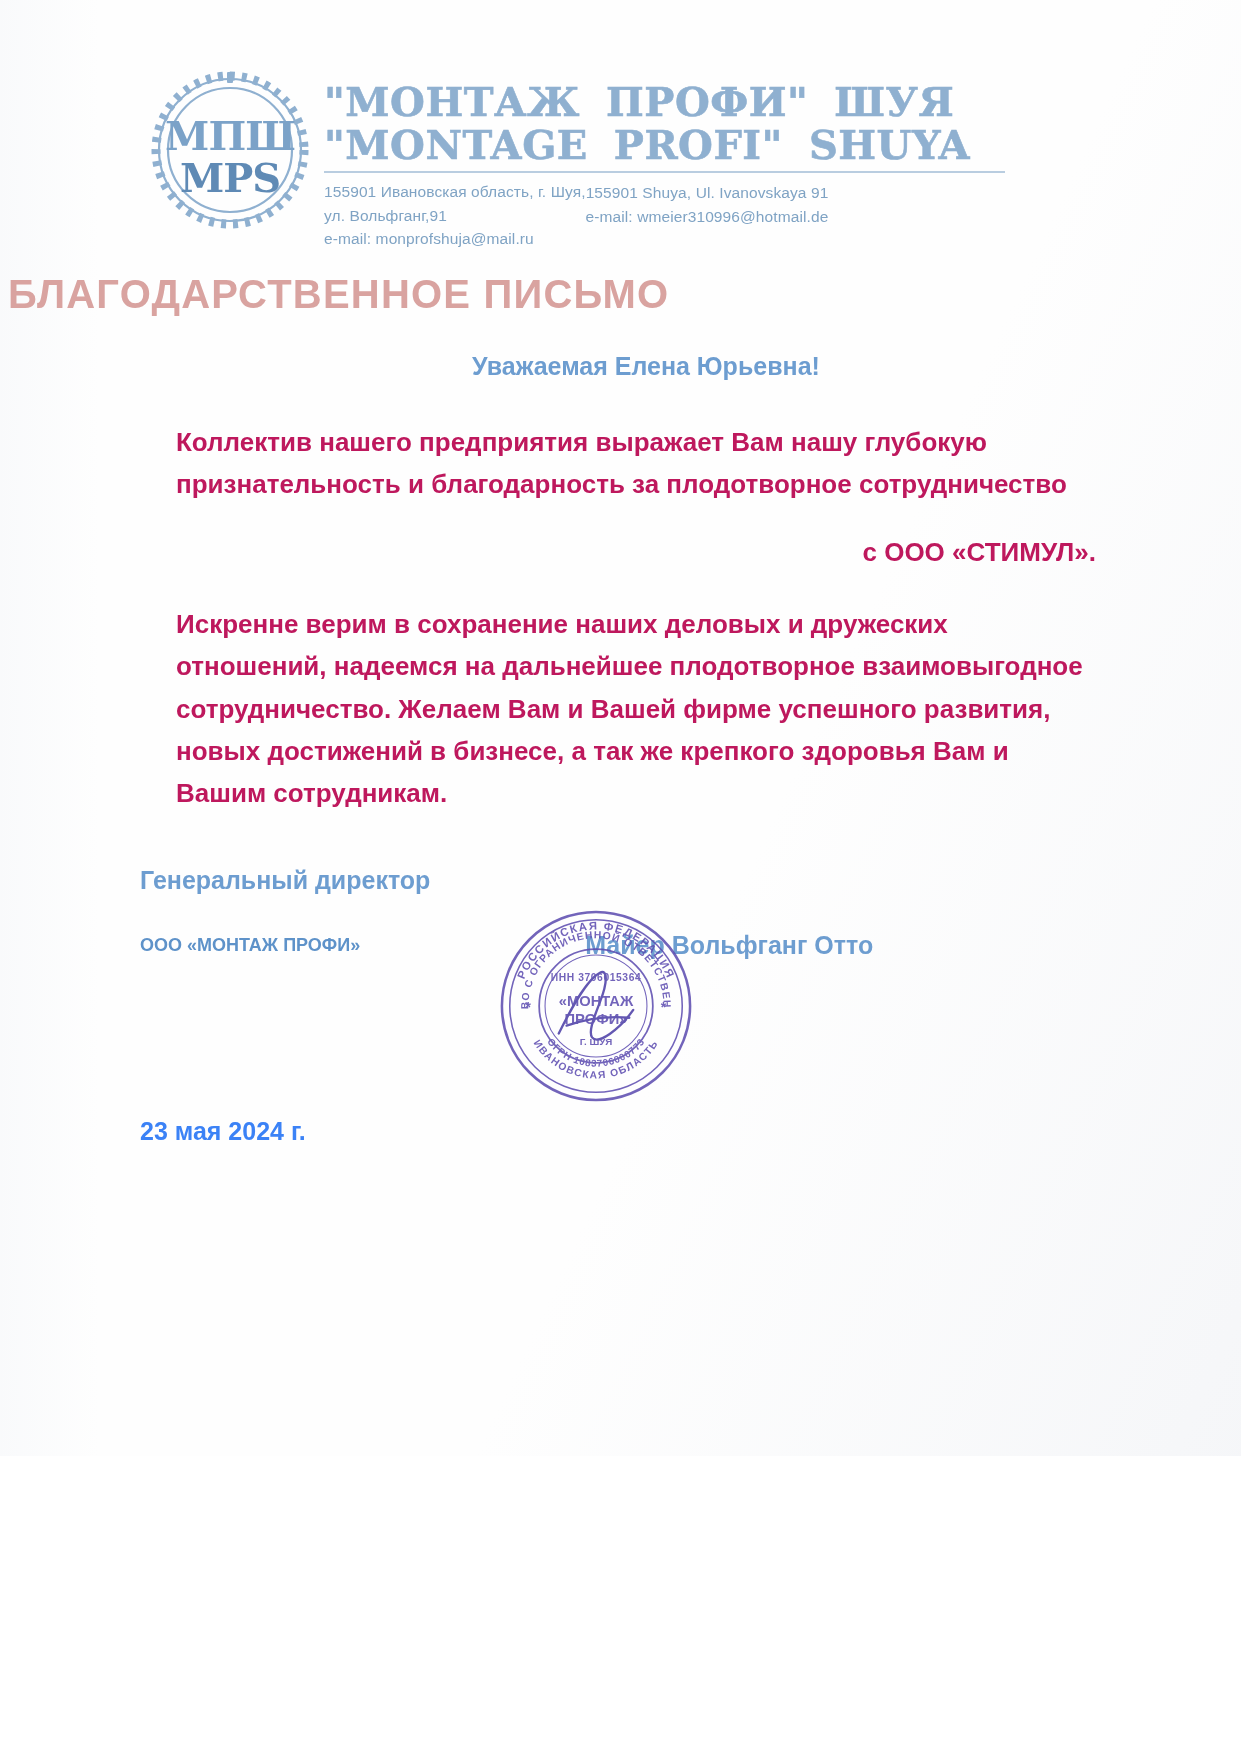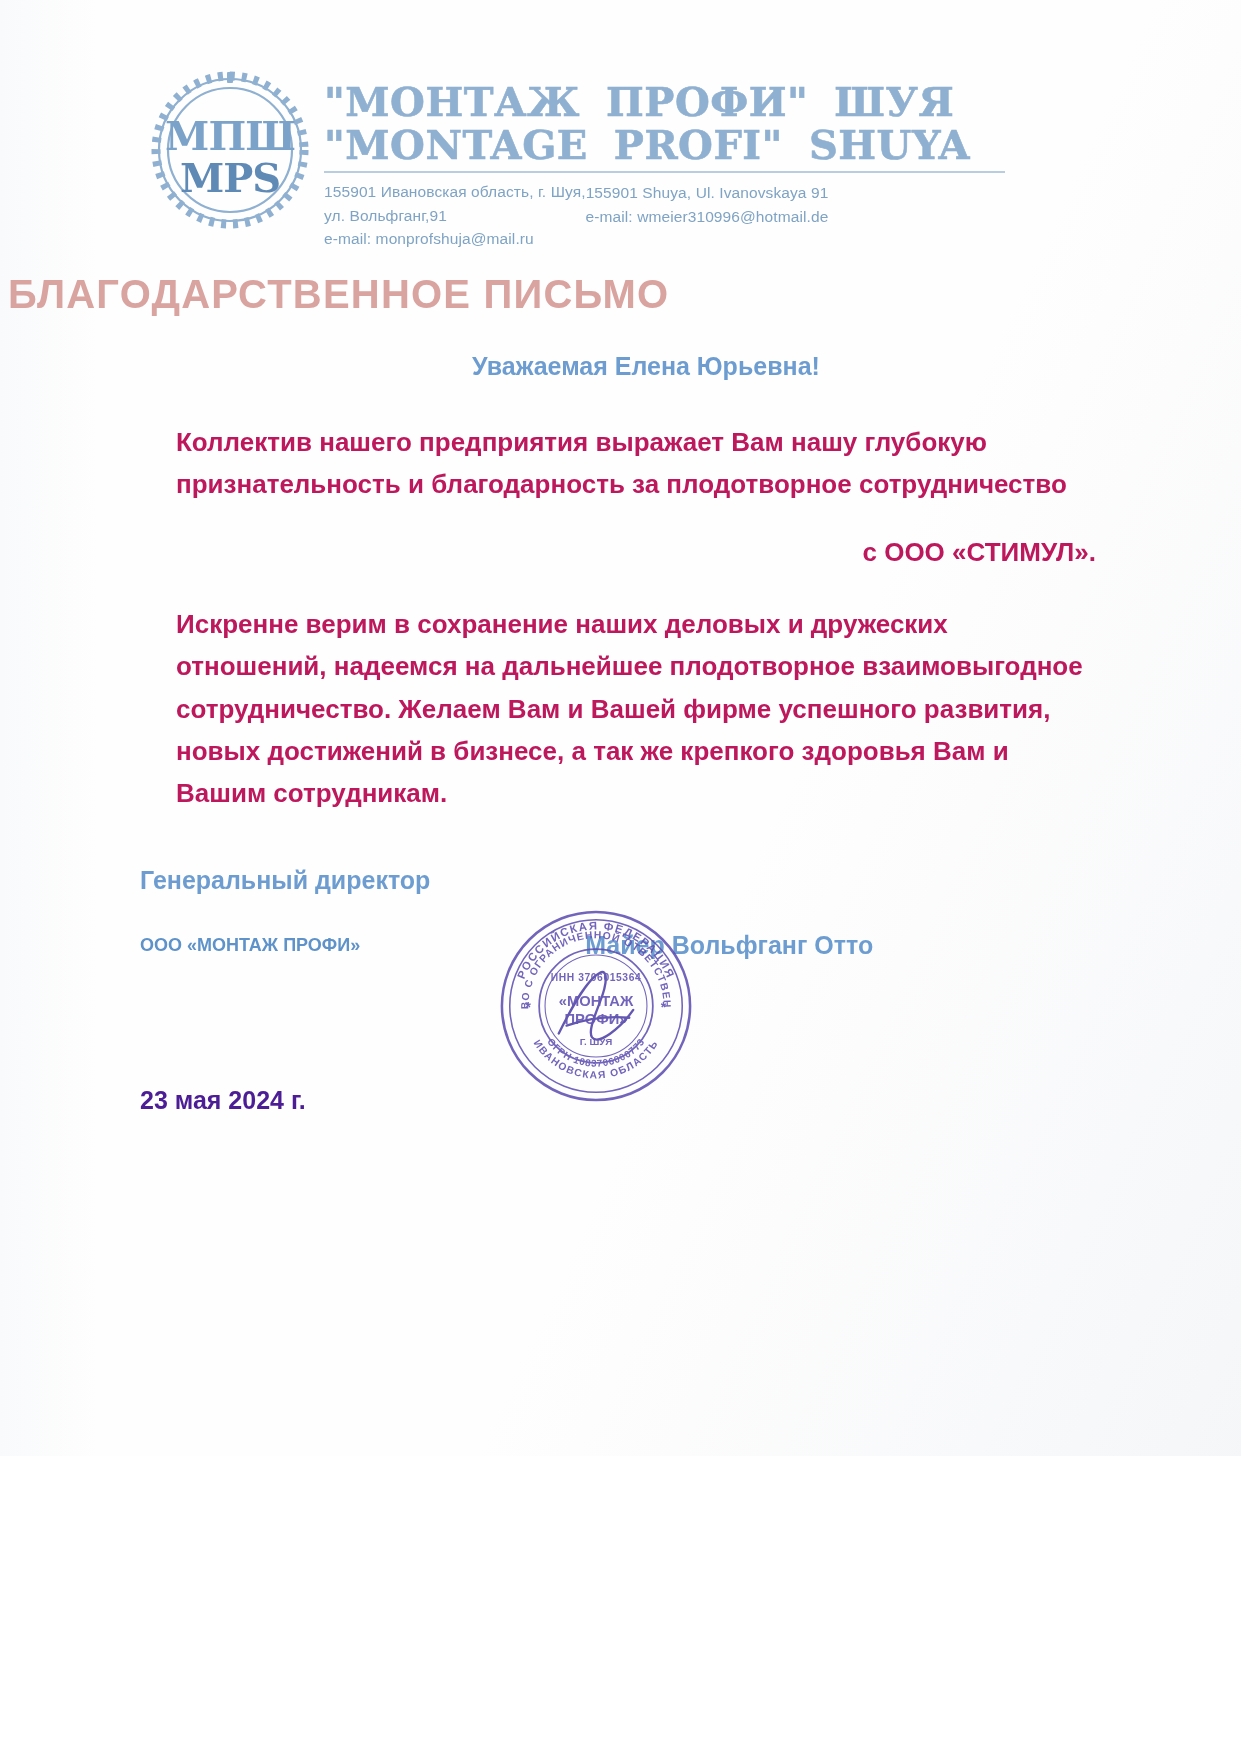--- a/index.html
+++ b/index.html
@@ -149,24 +149,24 @@
   .sign-name {
     font-weight: 700;
     font-size: 25px;
     color: #6d9dd0;
     white-space: nowrap;
     margin-left: 225px;
   }
   .doc-date {
     position: absolute;
     left: 140px;
-    top: 1086px;
-    font-weight: 700;
-    font-size: 25px;
-    color: #4c1d95;
+    top: 1117px;
+    font-weight: 700;
+    font-size: 25px;
+    color: #3b82f6;
   }
 
   
   .stamp {
     position: absolute;
     left: 498px;
     top: 908px;
     width: 196px;
     height: 196px;
     opacity: 0.86;

